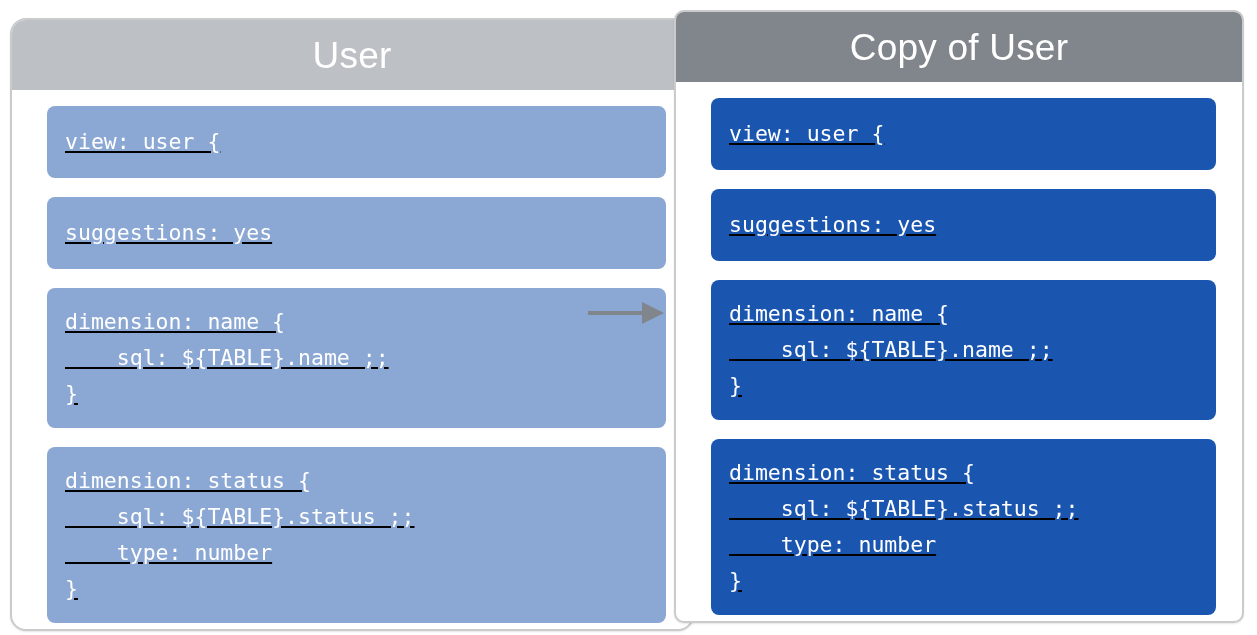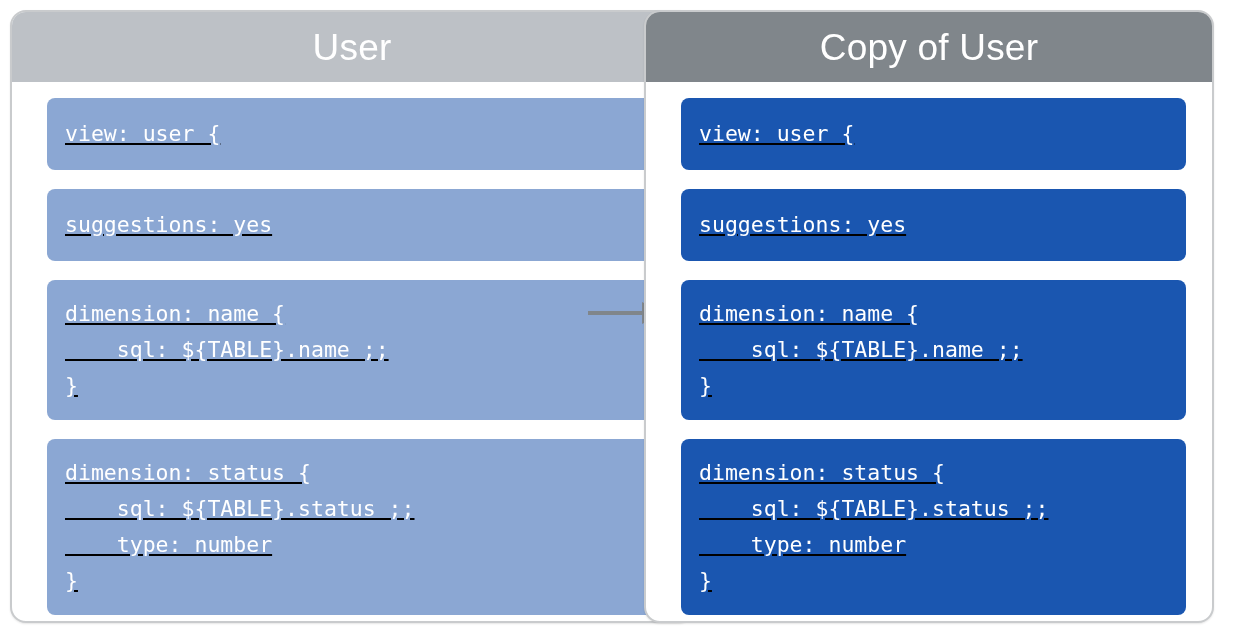--- a/index.html
+++ b/index.html
@@ -26,30 +26,31 @@
     box-sizing: border-box;
     background: #ffffff;
     border: 2px solid #c9cbcd;
     border-radius: 16px;
     overflow: hidden;
     box-shadow: 0 1px 2px rgba(0,0,0,0.10);
   }
 
   .card-source {
     left: 10px;
-    top: 10px;
+    top: 18px;
     width: 684px;
     height: 613px;
   }
 
   .card-copy {
-    left: 644px;
+    left: 674px;
     top: 10px;
     width: 570px;
     height: 613px;
+    border-radius: 10px;
   }
 
   .card-header {
     height: 70px;
     display: flex;
     align-items: center;
     justify-content: center;
     color: #ffffff;
     font-size: 37px;
     font-weight: 400;

